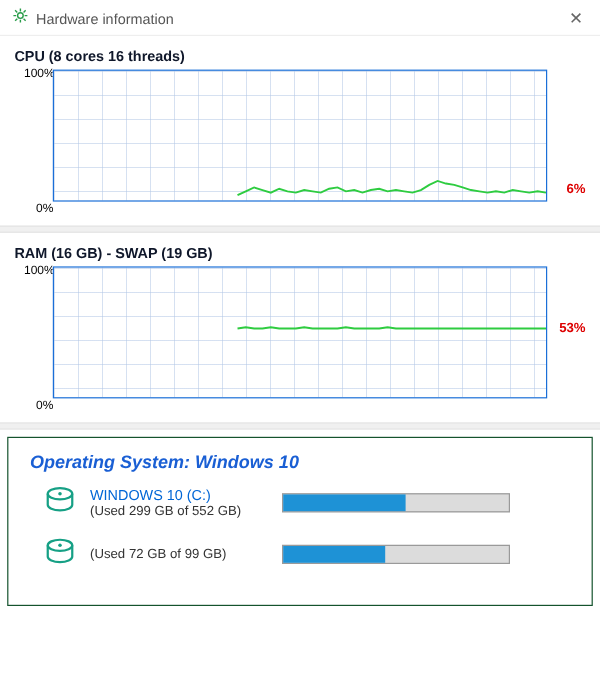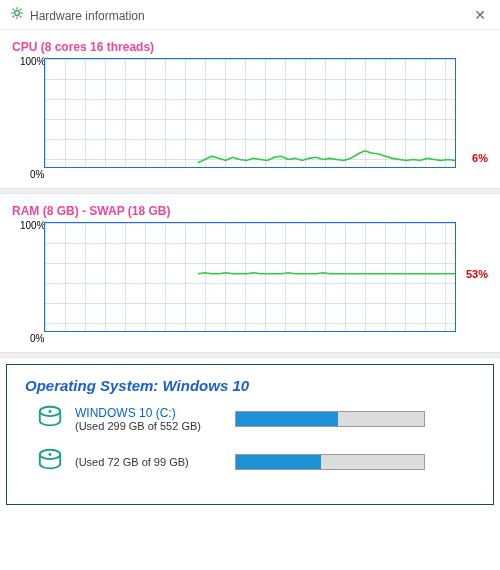--- a/index.html
+++ b/index.html
@@ -19,21 +19,21 @@
     color: #555;
     font-size: 12px;
   }
   .titlebar .icon { margin-right: 6px; }
   .titlebar .title { flex: 1; }
   .titlebar .close { color: #666; font-size: 14px; padding: 0 4px; cursor: pointer; }
   .section-title {
     font-weight: bold;
     font-size: 12px;
     padding: 10px 12px 2px 12px;
-    color: #ec4899;
+    color: #0f172a;
   }
   .chart-block {
     position: relative;
     padding: 2px 44px 14px 44px;
   }
   .chart-y-top {
     position: absolute;
     left: 20px; top: 0;
     font-size: 10px; color: #000; text-align: center;
   }
@@ -123,21 +123,21 @@
     <svg id="cpu-svg" viewBox="0 0 400 110" preserveAspectRatio="none">
         <path d="M149.2 105.6 L155.9 102.3 L162.7 99.0 L169.5 101.2 L176.3 103.4 L183.1 100.1 L189.8 102.3 L196.6 103.4 L203.4 101.2 L210.2 102.3 L216.9 103.4 L223.7 100.1 L230.5 99.0 L237.3 102.3 L244.1 101.2 L250.8 103.4 L257.6 101.2 L264.4 100.1 L271.2 102.3 L278.0 101.2 L284.7 102.3 L291.5 103.4 L298.3 101.2 L305.1 96.8 L311.9 93.5 L318.6 95.7 L325.4 96.8 L332.2 99.0 L339.0 101.2 L345.8 102.3 L352.5 103.4 L359.3 102.3 L366.1 103.4 L372.9 101.2 L379.7 102.3 L386.4 103.4 L393.2 102.3 L400.0 103.4" stroke="#2ecc40" stroke-width="1.6" fill="none"></path>
       </svg>
   </div>
   <span class="chart-y-bottom">0%</span>
   <span class="chart-value" style="top:96px">6%</span>
 </div>
 
 <div class="separator"></div>
 
-<div class="section-title">RAM (8 GB) - SWAP (18 GB)</div>
+<div class="section-title">RAM (16 GB) - SWAP (19 GB)</div>
 <div class="chart-block">
   <span class="chart-y-top">100%</span>
   <div class="chart-box">
     <svg id="ram-svg" viewBox="0 0 400 110" preserveAspectRatio="none">
         <path d="M149.2 51.7 L155.9 50.6 L162.7 51.7 L169.5 51.7 L176.3 50.6 L183.1 51.7 L189.8 51.7 L196.6 51.7 L203.4 50.6 L210.2 51.7 L216.9 51.7 L223.7 51.7 L230.5 51.7 L237.3 50.6 L244.1 51.7 L250.8 51.7 L257.6 51.7 L264.4 51.7 L271.2 50.6 L278.0 51.7 L284.7 51.7 L291.5 51.7 L298.3 51.7 L305.1 51.7 L311.9 51.7 L318.6 51.7 L325.4 51.7 L332.2 51.7 L339.0 51.7 L345.8 51.7 L352.5 51.7 L359.3 51.7 L366.1 51.7 L372.9 51.7 L379.7 51.7 L386.4 51.7 L393.2 51.7 L400.0 51.7" stroke="#2ecc40" stroke-width="1.6" fill="none"></path>
       </svg>
   </div>
   <span class="chart-y-bottom">0%</span>
   <span class="chart-value" style="top:48px">53%</span>
 </div>

